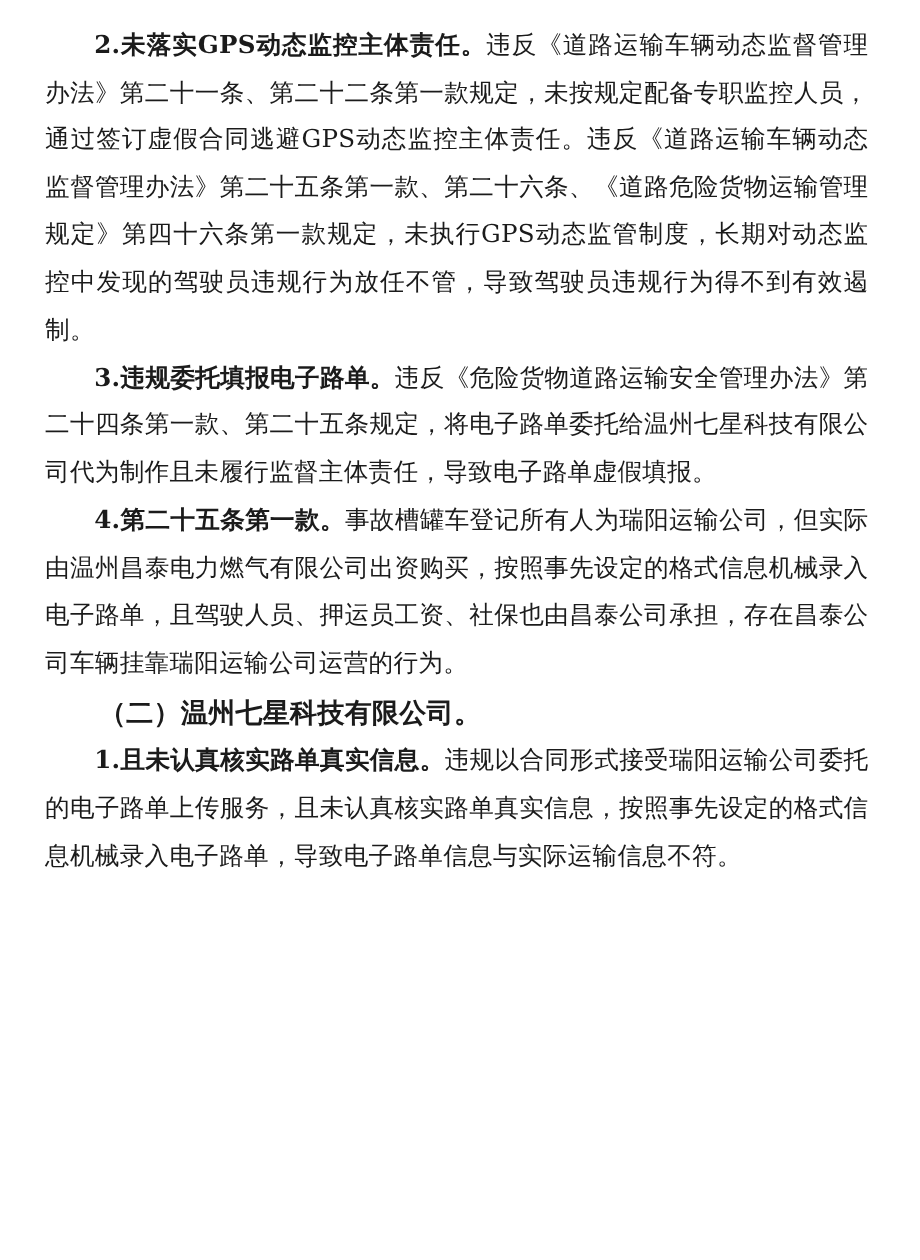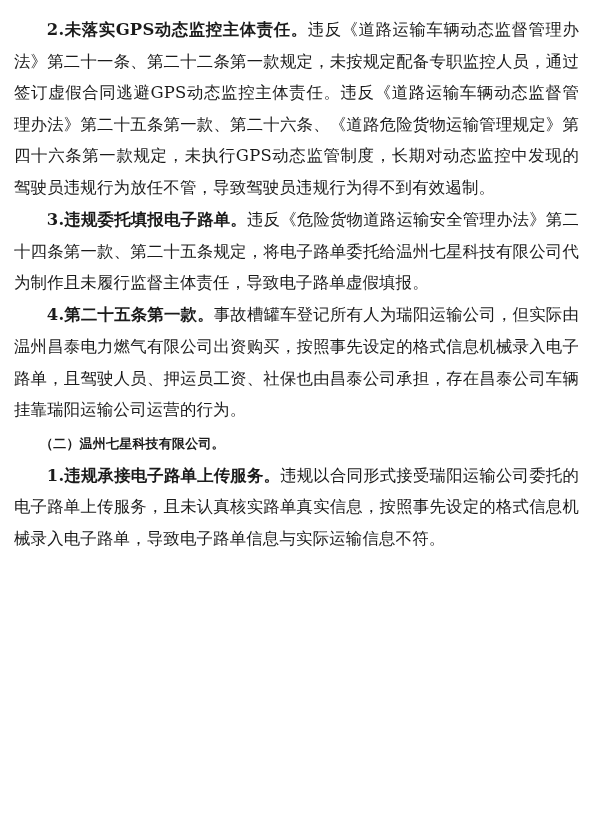--- a/index.html
+++ b/index.html
@@ -11,42 +11,42 @@
     width: 613px;
     height: 840px;
     font-family: "DejaVu Serif", "Liberation Serif", serif;
     color: #1b1b1b;
     overflow: hidden;
   }
   .page {
     box-sizing: border-box;
     width: 613px;
     height: 840px;
-    padding: 14px 34px 10px 14px;
+    padding: 14px 34px 10px 30px;
     background: #ffffff;
   }
   .para {
     font-size: 16.4px;
     line-height: 31.6px;
     text-align: justify;
     text-justify: inter-ideograph;
     text-indent: 2em;
     margin: 0 0 0.5px 0;
     letter-spacing: 0.2px;
     word-break: break-all;
   }
   .para .lead {
     font-weight: bold;
   }
   .para .num {
     font-weight: bold;
     font-family: "DejaVu Serif", "Liberation Serif", serif;
   }
   .heading {
-    font-size: 13px;
+    font-size: 18px;
     line-height: 31.6px;
     text-indent: 2em;
     font-weight: bold;
     margin: 0;
     letter-spacing: 0.2px;
   }
   .spacer-sm { height: 2px; }
 </style>
 </head>
 <body>
@@ -63,17 +63,17 @@
 
   <p class="para">
     <span class="num">4.</span><span class="lead">第二十五条第一款。</span><span>事故槽罐车登记所有人为瑞阳运输公司，但实际由温州昌泰电力燃气有限公司出资购买，按照事先设定的格式信息机械录入电子路单，且驾驶人员、押运员工资、社保也由昌泰公司承担，存在昌泰公司车辆挂靠瑞阳运输公司运营的行为。</span>
   </p>
 
   <div class="spacer-sm"></div>
 
   <p class="heading">（二）温州七星科技有限公司。</p>
 
   <p class="para">
-    <span class="num">1.</span><span class="lead">违规承接电子路单上传服务。</span><span>违规以合同形式接受瑞阳运输公司委托的电子路单上传服务，且未认真核实路单真实信息，按照事先设定的格式信息机械录入电子路单，导致电子路单信息与实际运输信息不符。</span>
+    <span class="num">1.</span><span class="lead">且未认真核实路单真实信息。</span><span>违规以合同形式接受瑞阳运输公司委托的电子路单上传服务，且未认真核实路单真实信息，按照事先设定的格式信息机械录入电子路单，导致电子路单信息与实际运输信息不符。</span>
   </p>
 
 
 </div>
 
 </body></html>

